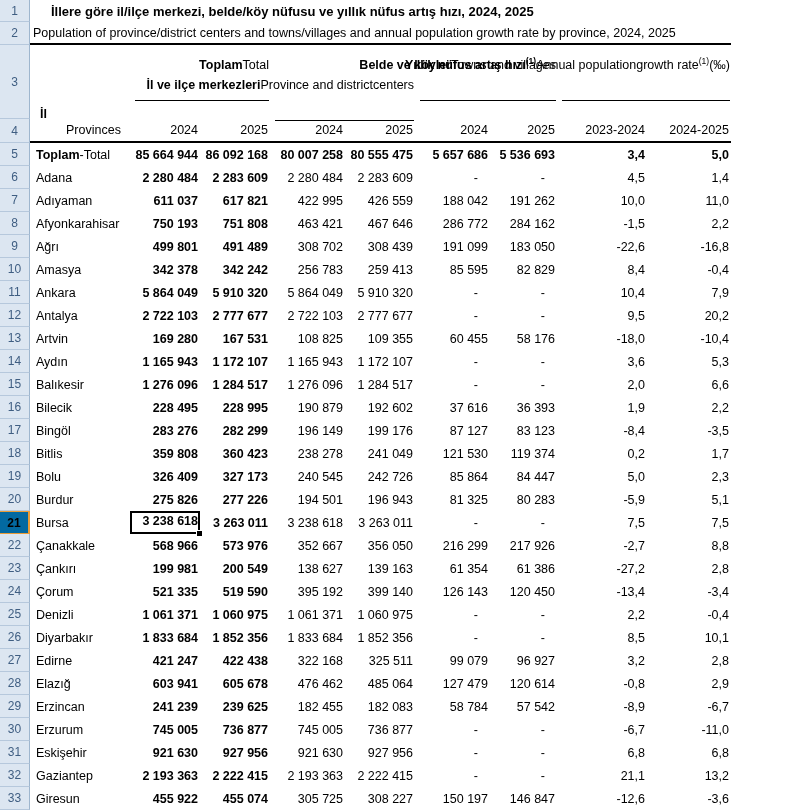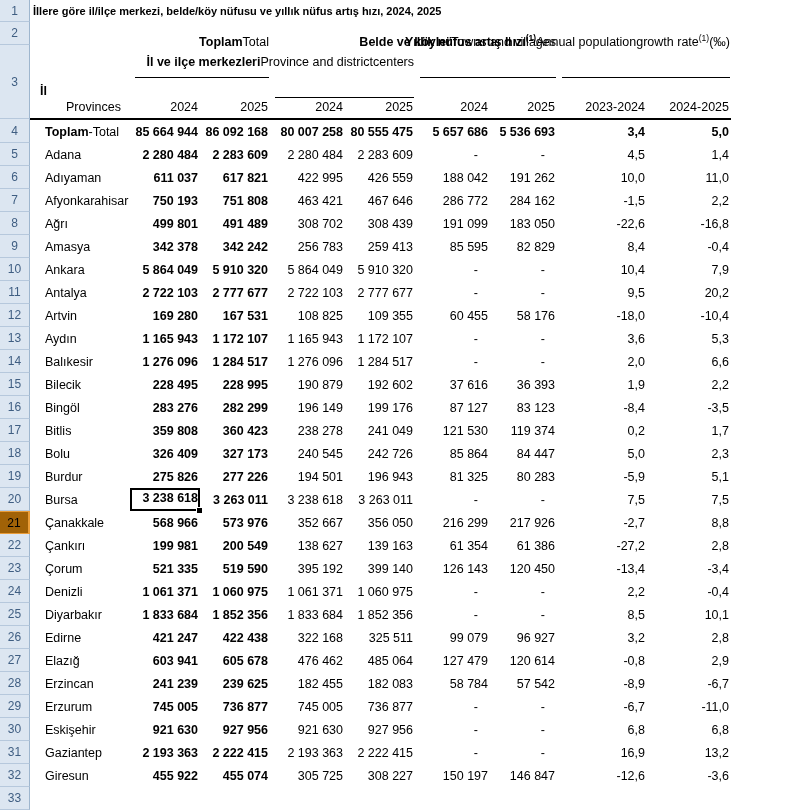--- a/index.html
+++ b/index.html
@@ -12,28 +12,29 @@
   
   .gutter{width:30px;flex:none;}
   .gcell{
     height:23px;background:#dce6f1;color:#3f5e82;
     border-right:1px solid #9eb6ce;border-bottom:1px solid #b6c8dc;
     display:flex;align-items:center;justify-content:center;
     font-size:12px;
   }
   .gh1{height:22px;} .gh2{height:23px;} .gh3{height:74px;} .gh4{height:24px;}
   .gsel{
-    background:#a16207;color:#000;
+    background:#0369a1;color:#000;
     border-top:1px solid #e99c38;border-bottom:1px solid #e99c38;
     border-right:2px solid #e99c38;
+    font-weight:bold;
   }
   
   .content{width:701px;flex:none;}
-  .r1{height:22px;display:flex;align-items:center;padding-left:3px;
-      font-size:11px;font-weight:bold;white-space:nowrap;}
+  .r1{height:22px;display:flex;align-items:center;padding-left:21px;
+      font-size:13px;font-weight:bold;white-space:nowrap;}
   .r2{height:23px;display:flex;align-items:center;padding-left:3px;
       font-size:12.5px;white-space:nowrap;border-bottom:2px solid #000;width:701px;}
   .grid{display:grid;grid-template-columns:100px 70px 70px 75px 70px 75px 67px 90px 84px;width:701px;}
   .hdr3{height:74px;}
   .hdr3 .rowlabel{grid-column:1;align-self:end;padding-left:10px;font-weight:bold;font-size:12.5px;}
   .group{
     display:flex;flex-direction:row;justify-content:flex-end;align-items:center;
     border-bottom:1px solid #000;padding-bottom:15px;margin-left:5px;margin-right:1px;
     font-size:12.5px;line-height:15px;text-align:center;height:56px;
   }
@@ -42,21 +43,21 @@
   .gtr{font-weight:bold;white-space:nowrap;}
   .gen{white-space:nowrap;}
   sup{font-size:8.5px;line-height:0;}
   .hdr4{height:24px;border-bottom:2px solid #000;align-items:center;font-size:12.5px;}
   .hdr4 .rowlabel{padding-left:3px;font-weight:normal;margin-left:33px;}
   .ycell{text-align:right;padding-right:2px;white-space:nowrap;}
   
   .trow{display:grid;grid-template-columns:100px 70px 70px 75px 70px 75px 67px 90px 84px;
         width:701px;height:23px;align-items:center;font-size:12.5px;}
   .cell{white-space:nowrap;}
-  .name{padding-left:15px;text-align:left;}
+  .name{padding-left:6px;text-align:left;}
   .num{text-align:right;padding-right:2px;}
   .dash{padding-right:12px;}
   .b{font-weight:bold;}
   .sel{box-shadow:inset 0 0 0 2px #000;position:relative;height:23px;line-height:21px;}
   .sel::after{
     content:'';position:absolute;right:-3px;bottom:-3px;width:5px;height:5px;
     background:#000;border:1px solid #fff;
   }
 </style>
 </head>
@@ -93,20 +94,21 @@
       <div class="gcell ">27</div>
       <div class="gcell ">28</div>
       <div class="gcell ">29</div>
       <div class="gcell ">30</div>
       <div class="gcell ">31</div>
       <div class="gcell ">32</div>
       <div class="gcell ">33</div>
     </div>
   <div class="content">
     <div class="r1">İllere göre il/ilçe merkezi, belde/köy nüfusu ve yıllık nüfus artış hızı, 2024, 2025</div>
+    <div class="r2">Population of province/district centers and towns/villages and annual population growth rate by province, 2024, 2025</div>
 
     <div class="grid hdr3">
       <div class="rowlabel">İl</div>
       <div class="group g-total">
         <span class="gtr">Toplam</span>
         <span class="gen">Total</span>
       </div>
       <div class="group g-centers">
         <span class="gtr">İl ve ilçe merkezleri</span>
         <span class="gen">Province and district</span>
@@ -435,21 +437,21 @@
           <div class="cell num">6,8</div>
         </div>
         <div class="trow">
           <div class="cell name">Gaziantep</div>
           <div class="cell num b">2 193 363</div>
           <div class="cell num b">2 222 415</div>
           <div class="cell num">2 193 363</div>
           <div class="cell num">2 222 415</div>
           <div class="cell num dash">-</div>
           <div class="cell num dash">-</div>
-          <div class="cell num">16,9</div>
+          <div class="cell num">21,1</div>
           <div class="cell num">13,2</div>
         </div>
         <div class="trow">
           <div class="cell name">Giresun</div>
           <div class="cell num b">455 922</div>
           <div class="cell num b">455 074</div>
           <div class="cell num">305 725</div>
           <div class="cell num">308 227</div>
           <div class="cell num">150 197</div>
           <div class="cell num">146 847</div>

